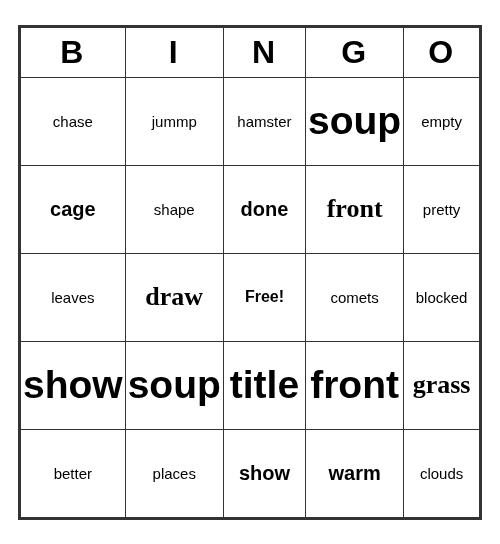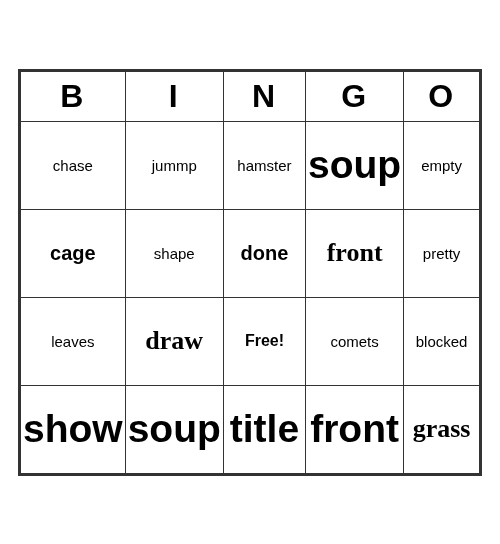--- a/index.html
+++ b/index.html
@@ -109,15 +109,22 @@
           <td class="cell-small">comets</td>
           <td class="cell-small">blocked</td>
         </tr>
         <tr>
           <td class="cell-xlarge">show</td>
           <td class="cell-xlarge">soup</td>
           <td class="cell-xlarge">title</td>
           <td class="cell-xlarge">front</td>
           <td class="cell-large">grass</td>
         </tr>
+        <tr>
+          <td class="cell-small">better</td>
+          <td class="cell-small">places</td>
+          <td class="cell-medium">show</td>
+          <td class="cell-medium">warm</td>
+          <td class="cell-small">clouds</td>
+        </tr>
       </tbody>
   </table>
 </div>
 
 </body></html>

